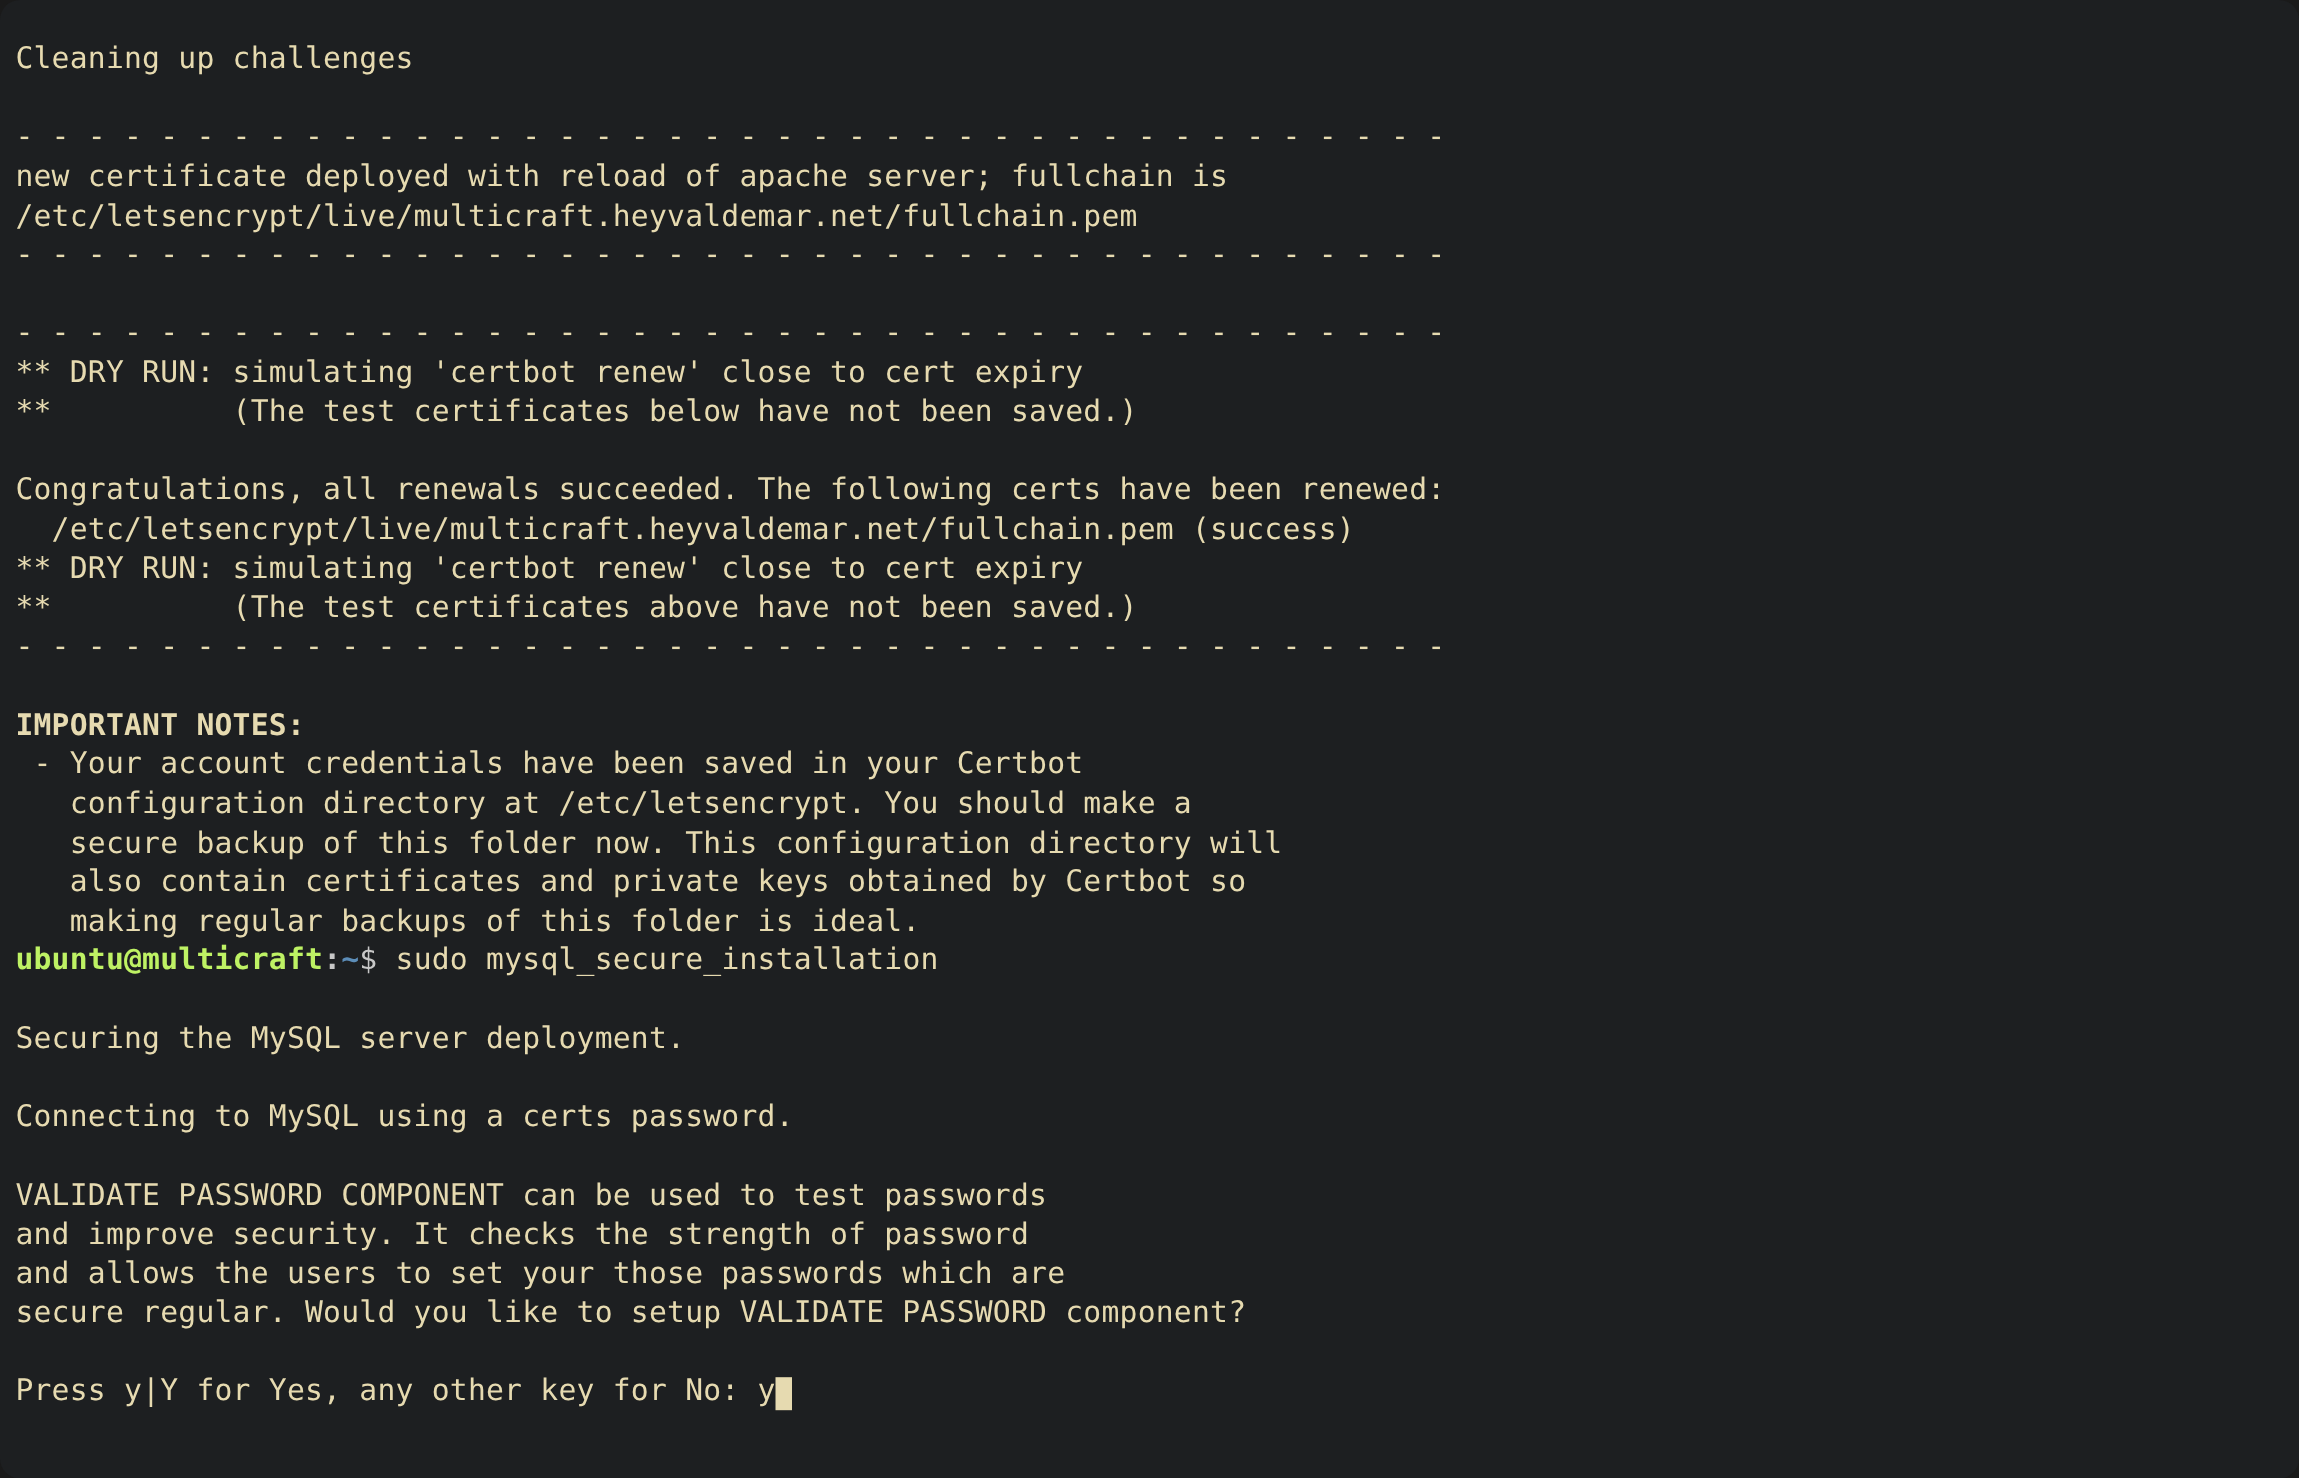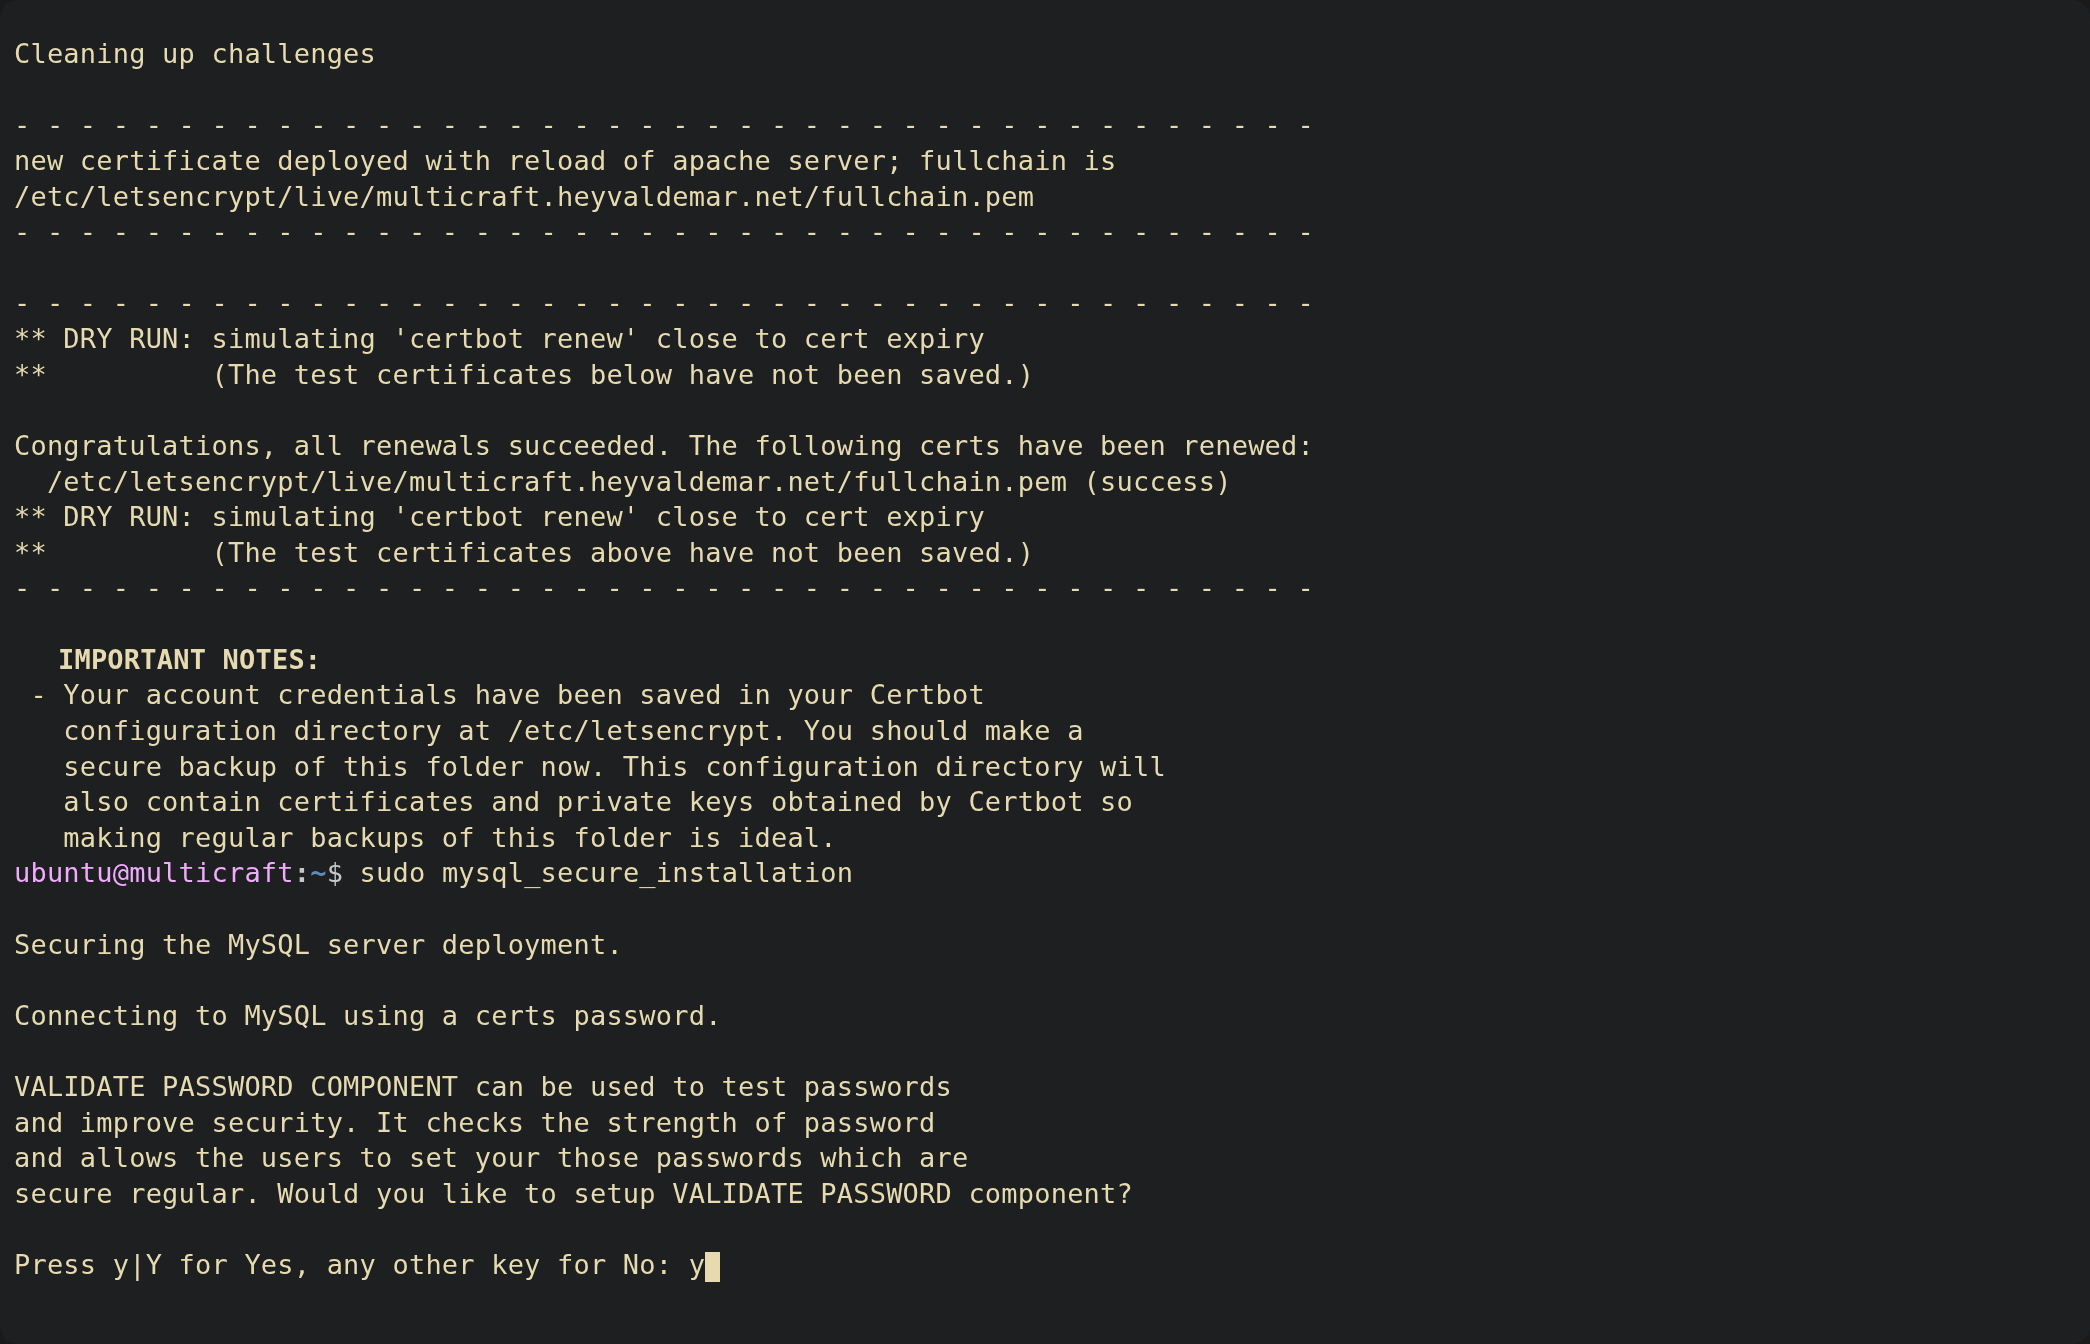--- a/index.html
+++ b/index.html
@@ -57,25 +57,25 @@
     .terminal-body {
       flex: 1;
       padding: 36px 14px 14px 14px;
       color: #e6dab0;
       font-size: 27px;
       line-height: 1.32;
       white-space: pre;
       overflow: hidden;
       letter-spacing: 0.2px;
     }
-    .prompt-user { color: #f0abfc; font-weight: normal; margin-top: 48px; }
+    .prompt-user { color: #bef264; font-weight: bold; margin-top: 48px; }
     .prompt-colon { color: #c7c7c7; font-weight: bold; }
     .prompt-path { color: #5c8db8; font-weight: bold; }
     .prompt-dollar { color: #c7c7c7; }
-    .bold { font-weight: bold; margin-left: 44px; }
+    .bold { font-weight: bold; }
     .cursor-block {
       display: inline-block;
       width: 15px;
       height: 30px;
       background: #e6dab0;
       vertical-align: text-bottom;
       margin-bottom: -2px;
     }
   </style>
 </head>

